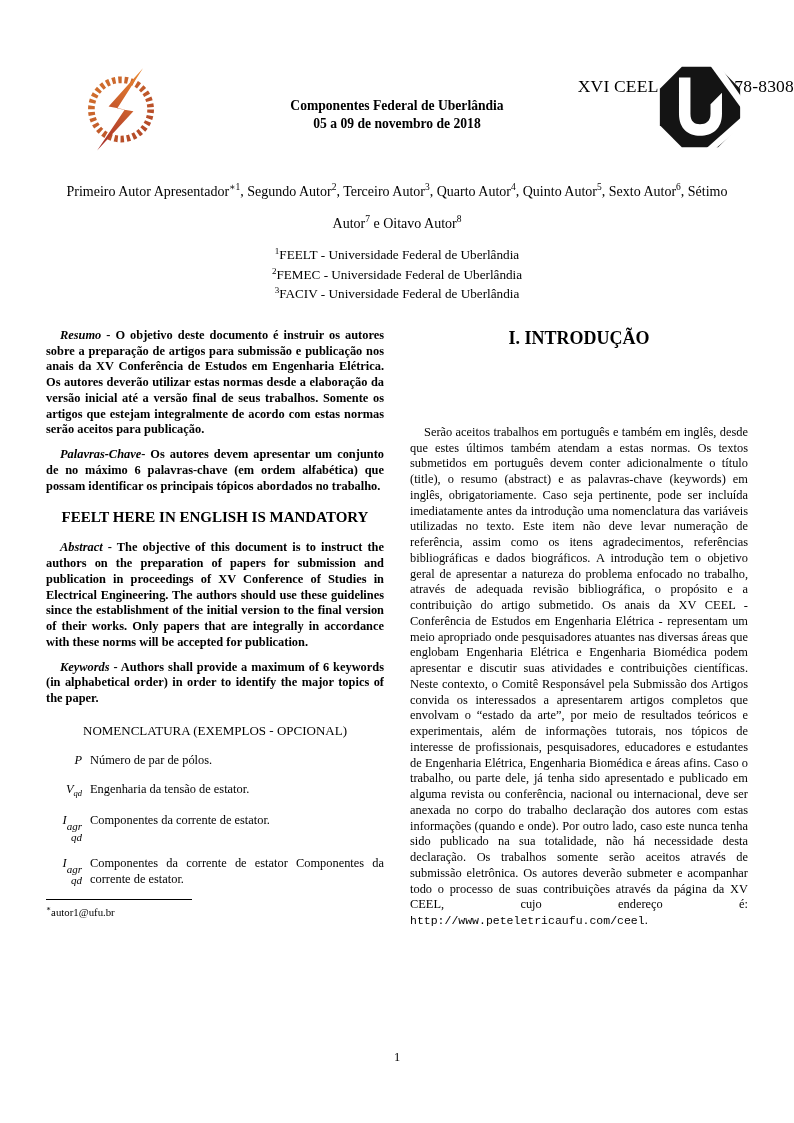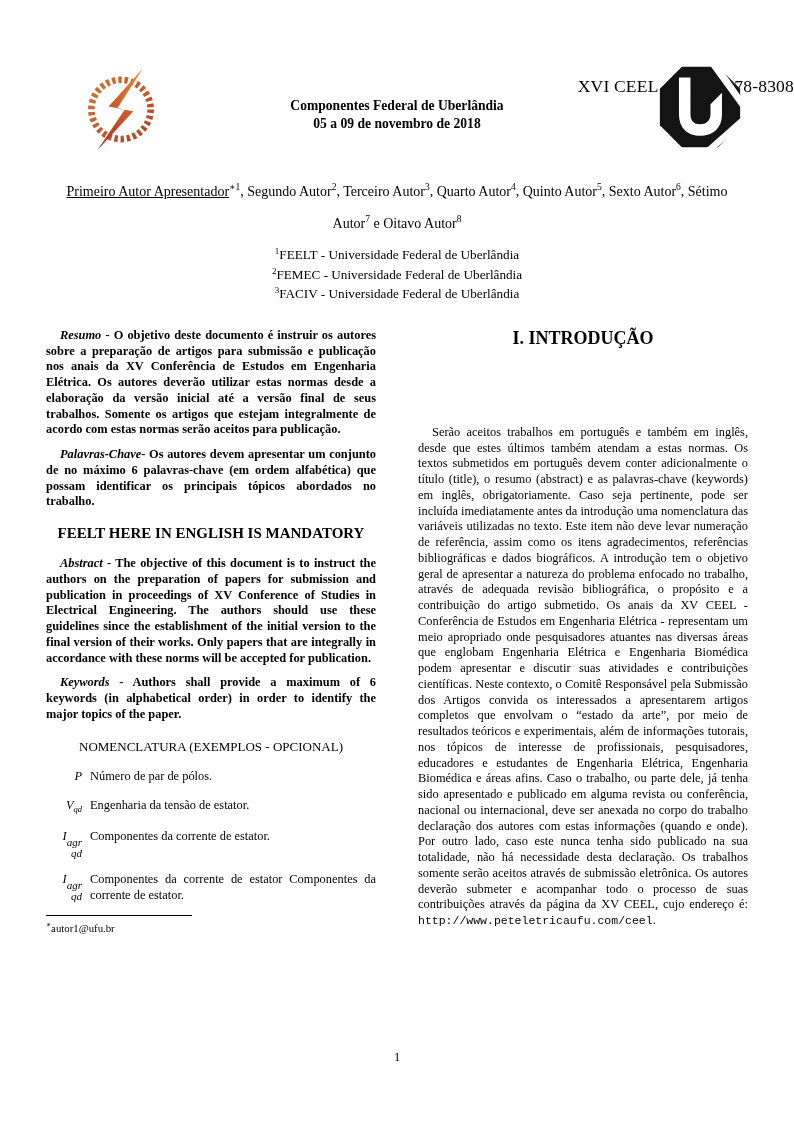--- a/index.html
+++ b/index.html
@@ -26,25 +26,25 @@
     text-align:center;
     font-size:17.5px; font-weight:bold;
     line-height:1.6;
   }
   .authors {
     width:692px; margin:14px auto 0;
     text-align:center;
     font-size:14px; line-height:2.25;
   }
   .authors sup { font-size:9.5px; }
-  .underlined { text-decoration:underline; }
+  .underlined { }
   .affiliations { margin-top:6px; text-align:center; font-size:13.2px; line-height:1.38; }
   .affiliations sup { font-size:9px; }
   
-  .columns { display:flex; gap:42px; margin:24px 46px 0; }
+  .columns { display:flex; gap:26px; margin:24px 46px 0; }
   .col { flex:1; min-width:0; }
   .col p {
     font-size:12.4px; line-height:1.27;
     text-align:justify; text-indent:14px;
     margin-bottom:9px;
   }
   .col-left p { font-weight:bold; }
   .lead { font-style:italic; }
   .english-title {
     text-align:center; font-size:15px; font-weight:bold;

